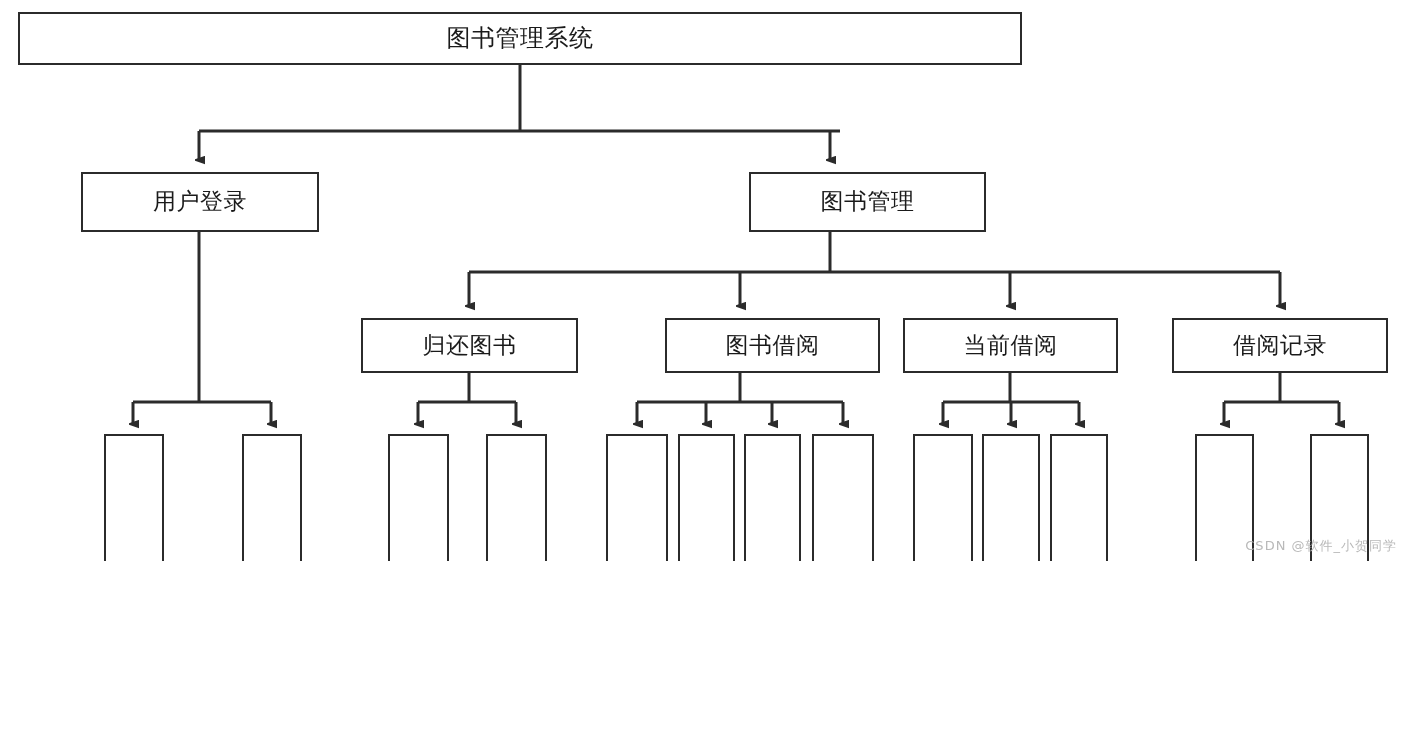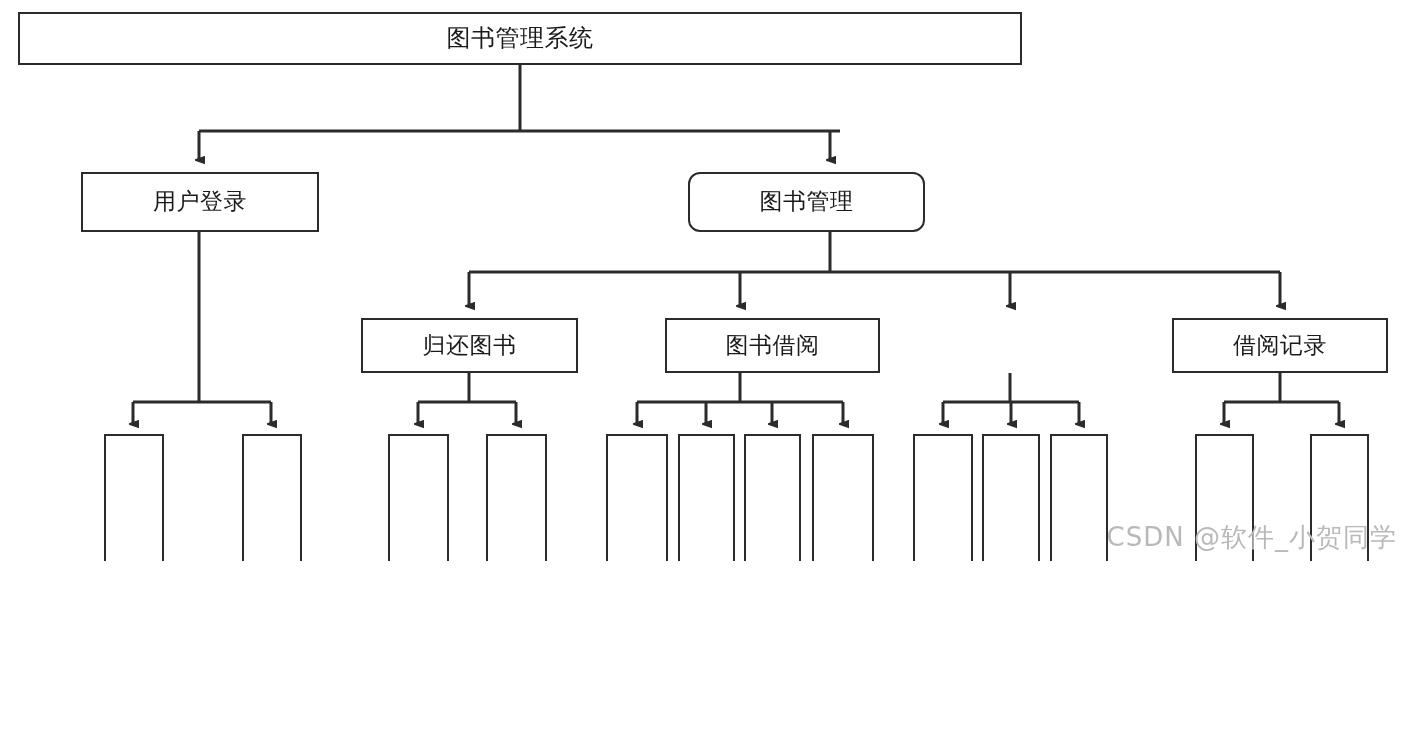--- a/index.html
+++ b/index.html
@@ -52,21 +52,21 @@
   }
   .node.vert .vtext {
     writing-mode: vertical-rl;
     text-orientation: upright;
     display: block;
   }
   .watermark {
     position: absolute;
     right: 8px;
     bottom: 6px;
-    font-size: 26px;
+    font-size: 13px;
     color: #b9b9b9;
     letter-spacing: 1px;
     z-index: 3;
     white-space: nowrap;
   }
 </style>
 </head>
 <body>
 
 <div id="canvas">
@@ -121,29 +121,32 @@
     </g>
   </svg>
 
   <div class="node horiz root" style="left:18px; top:12px; width:1004px; height:53px;">
     <span>图书管理系统</span>
   </div>
 
   <div class="node horiz" style="left:81px; top:172px; width:238px; height:60px;">
     <span>用户登录</span>
   </div>
-  <div class="node horiz" style="left:688px; top:172px; width:237px; height:60px;border-radius:12px;">
+  <div class="node horiz" style="left:749px; top:172px; width:237px; height:60px;">
     <span>图书管理</span>
   </div>
 
   <div class="node horiz" style="left:361px; top:318px; width:217px; height:55px;">
     <span>归还图书</span>
   </div>
   <div class="node horiz" style="left:633px; top:318px; width:215px; height:55px;margin-left:32px;">
     <span>图书借阅</span>
+  </div>
+  <div class="node horiz" style="left:903px; top:318px; width:215px; height:55px;">
+    <span>当前借阅</span>
   </div>
   <div class="node horiz" style="left:1172px; top:318px; width:216px; height:55px;">
     <span>借阅记录</span>
   </div>
 
   <div class="node vert" style="left:104px; top:434px; width:60px; height:300px;">
     <span class="vtext">用户登录</span>
   </div>
   <div class="node vert" style="left:242px; top:434px; width:60px; height:300px;">
     <span class="vtext">注销登录</span>

